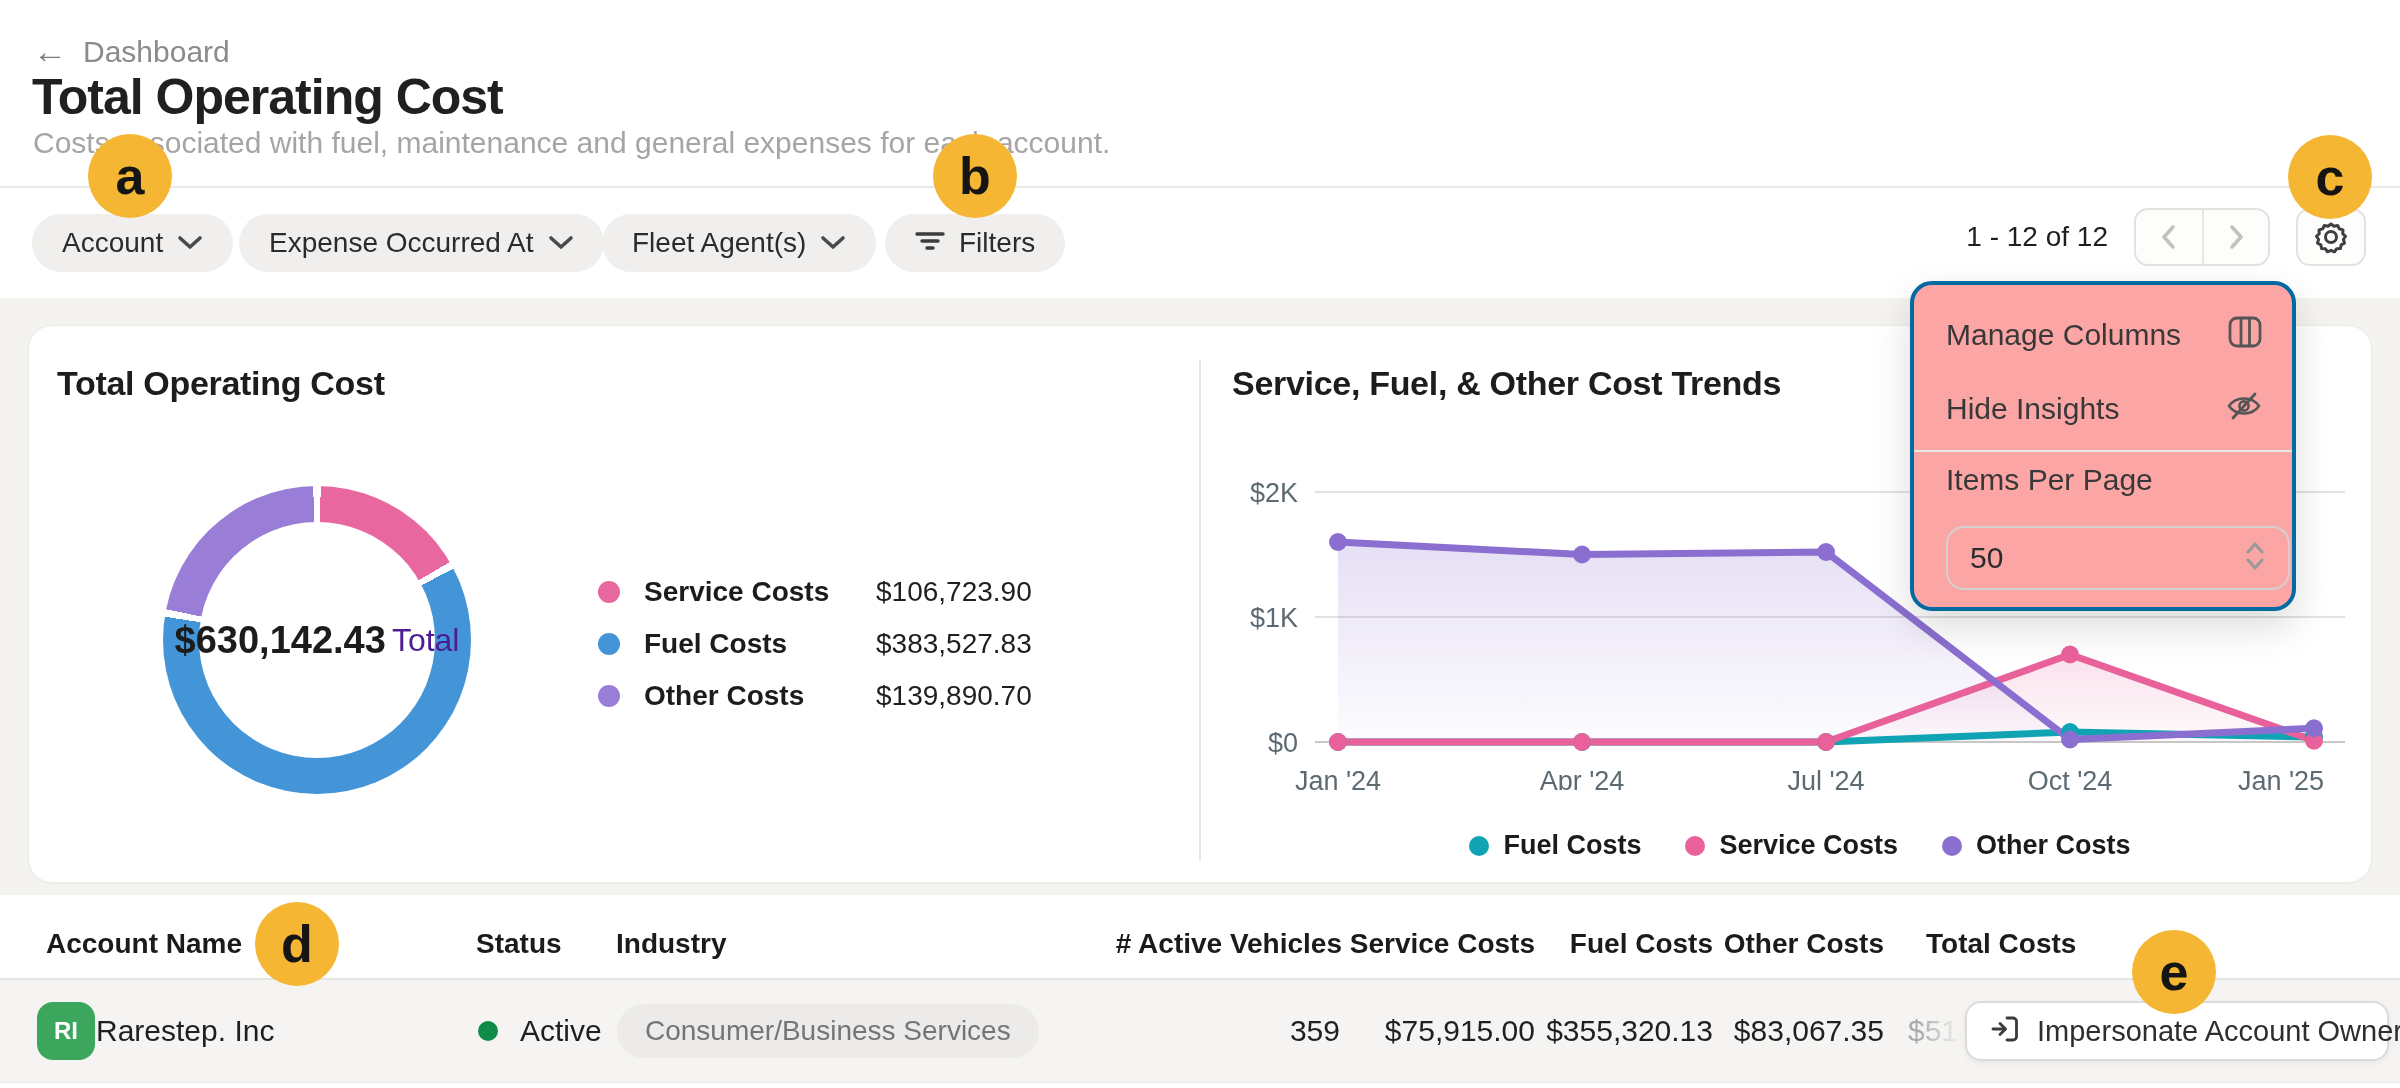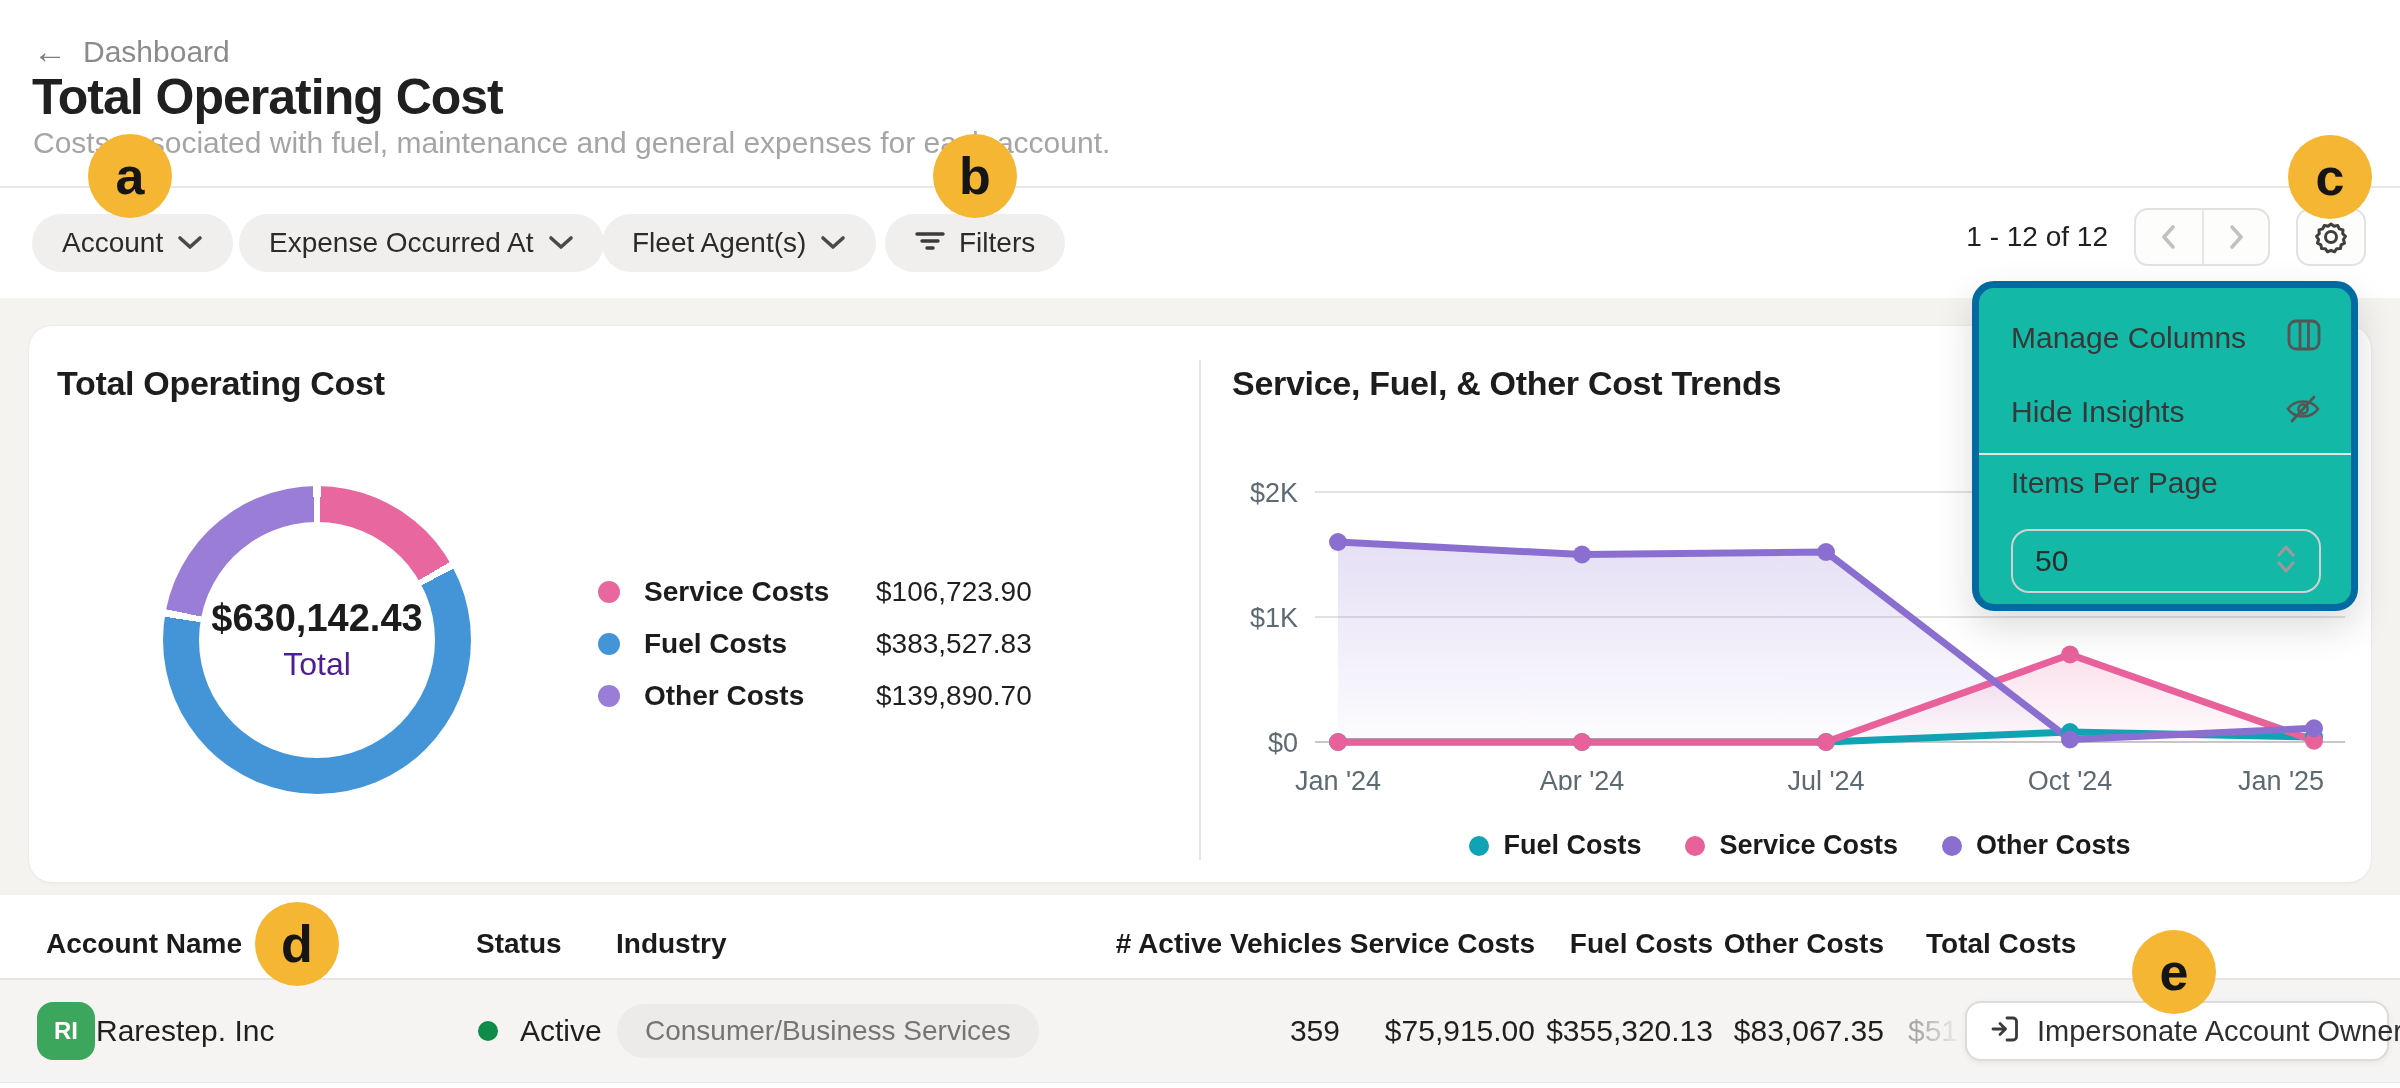--- a/index.html
+++ b/index.html
@@ -31,43 +31,43 @@
   
   #content-bg { left:0; top:298px; width:2400px; height:597px; background:#f4f3f0; }
   #chart-card { left:28px; top:325px; width:2344px; height:558px; background:#fff; border-radius:24px;
     border:1px solid #ecebe8; box-shadow:0 1px 3px rgba(0,0,0,.03); }
   #card-divider { left:1199px; top:360px; width:2px; height:500px; background:#e6e5e3; }
   .card-title { font-size:34px; font-weight:800; color:#1d1d1d; letter-spacing:-.3px; }
 
   
   #donut-ring { left:163px; top:486px; width:308px; height:308px; border-radius:50%; }
   #donut-hole { left:199px; top:522px; width:236px; height:236px; border-radius:50%; background:#fff;
-    display:flex; flex-direction:column; align-items:center; justify-content:center; gap:6px; }
+    display:flex; flex-direction:row; align-items:center; justify-content:center; gap:6px; }
   #donut-total { font-size:38px; font-weight:700; color:#1c1c1c; }
   #donut-total-label { font-size:32px; color:#4c1d95; }
   .legend-row { position:absolute; left:598px; height:52px; display:flex; align-items:center; }
   .legend-dot { width:22px; height:22px; border-radius:50%; margin-right:24px; }
   .legend-name { font-size:28px; font-weight:700; color:#1c1c1c; width:232px; }
   .legend-val { font-size:28px; color:#1f1f1f; }
 
   
   svg text.tick { font-family:"Liberation Sans", sans-serif; font-size:27px; fill:#5d6a72; }
   #trend-legend { left:1240px; top:830px; width:1120px; display:flex; justify-content:center; gap:44px; }
   .tl-item { display:flex; align-items:center; gap:14px; }
   .tl-dot { width:20px; height:20px; border-radius:50%; }
   .tl-label { font-size:27px; font-weight:700; color:#1b1b1b; }
 
   
-  #settings-menu { left:1972px; top:281px; width:386px; height:330px; background:#14b8a6; border-radius:22px;
-    border:7px solid #0369a1; box-shadow:0 16px 38px rgba(0,0,0,.14); z-index:50; }
+  #settings-menu { left:1910px; top:281px; width:386px; height:330px; background:#fca5a5; border-radius:22px;
+    border:4px solid #0369a1; box-shadow:0 16px 38px rgba(0,0,0,.14); z-index:50; }
   .menu-item { position:absolute; left:32px; right:30px; height:56px; display:flex; align-items:center;
     justify-content:space-between; cursor:pointer; font-size:30px; color:#383838; }
   #menu-divider { position:absolute; left:0; top:165px; width:100%; height:2px; background:#e7e6e4; }
   #ipp-label { position:absolute; left:32px; top:178px; font-size:30px; color:#383838; }
-  #ipp-select { position:absolute; left:32px; top:241px; width:310px; height:64px; border:2px solid #d2d1cf;
+  #ipp-select { position:absolute; left:32px; top:241px; width:344px; height:64px; border:2px solid #d2d1cf;
     border-radius:18px; display:flex; align-items:center; justify-content:space-between; padding:0 22px; cursor:pointer; }
   #ipp-value { font-size:30px; color:#2c2c2c; }
 
   
   #table-band { left:0; top:895px; width:2400px; height:193px; background:#fff; }
   #thead-divider { left:0; top:978px; width:2400px; height:2px; background:#e6e5e3; }
   #row-1 { left:0; top:980px; width:2400px; height:102px; background:#f5f4f2; }
   #row-1-divider { left:0; top:1082px; width:2400px; height:1px; background:#e8e7e5; }
   .th { position:absolute; top:916px; height:56px; display:flex; align-items:center; font-size:28px; font-weight:700; color:#1b1b1b; }
   .td { position:absolute; top:984px; height:94px; display:flex; align-items:center; font-size:30px; color:#1f1f1f; }

